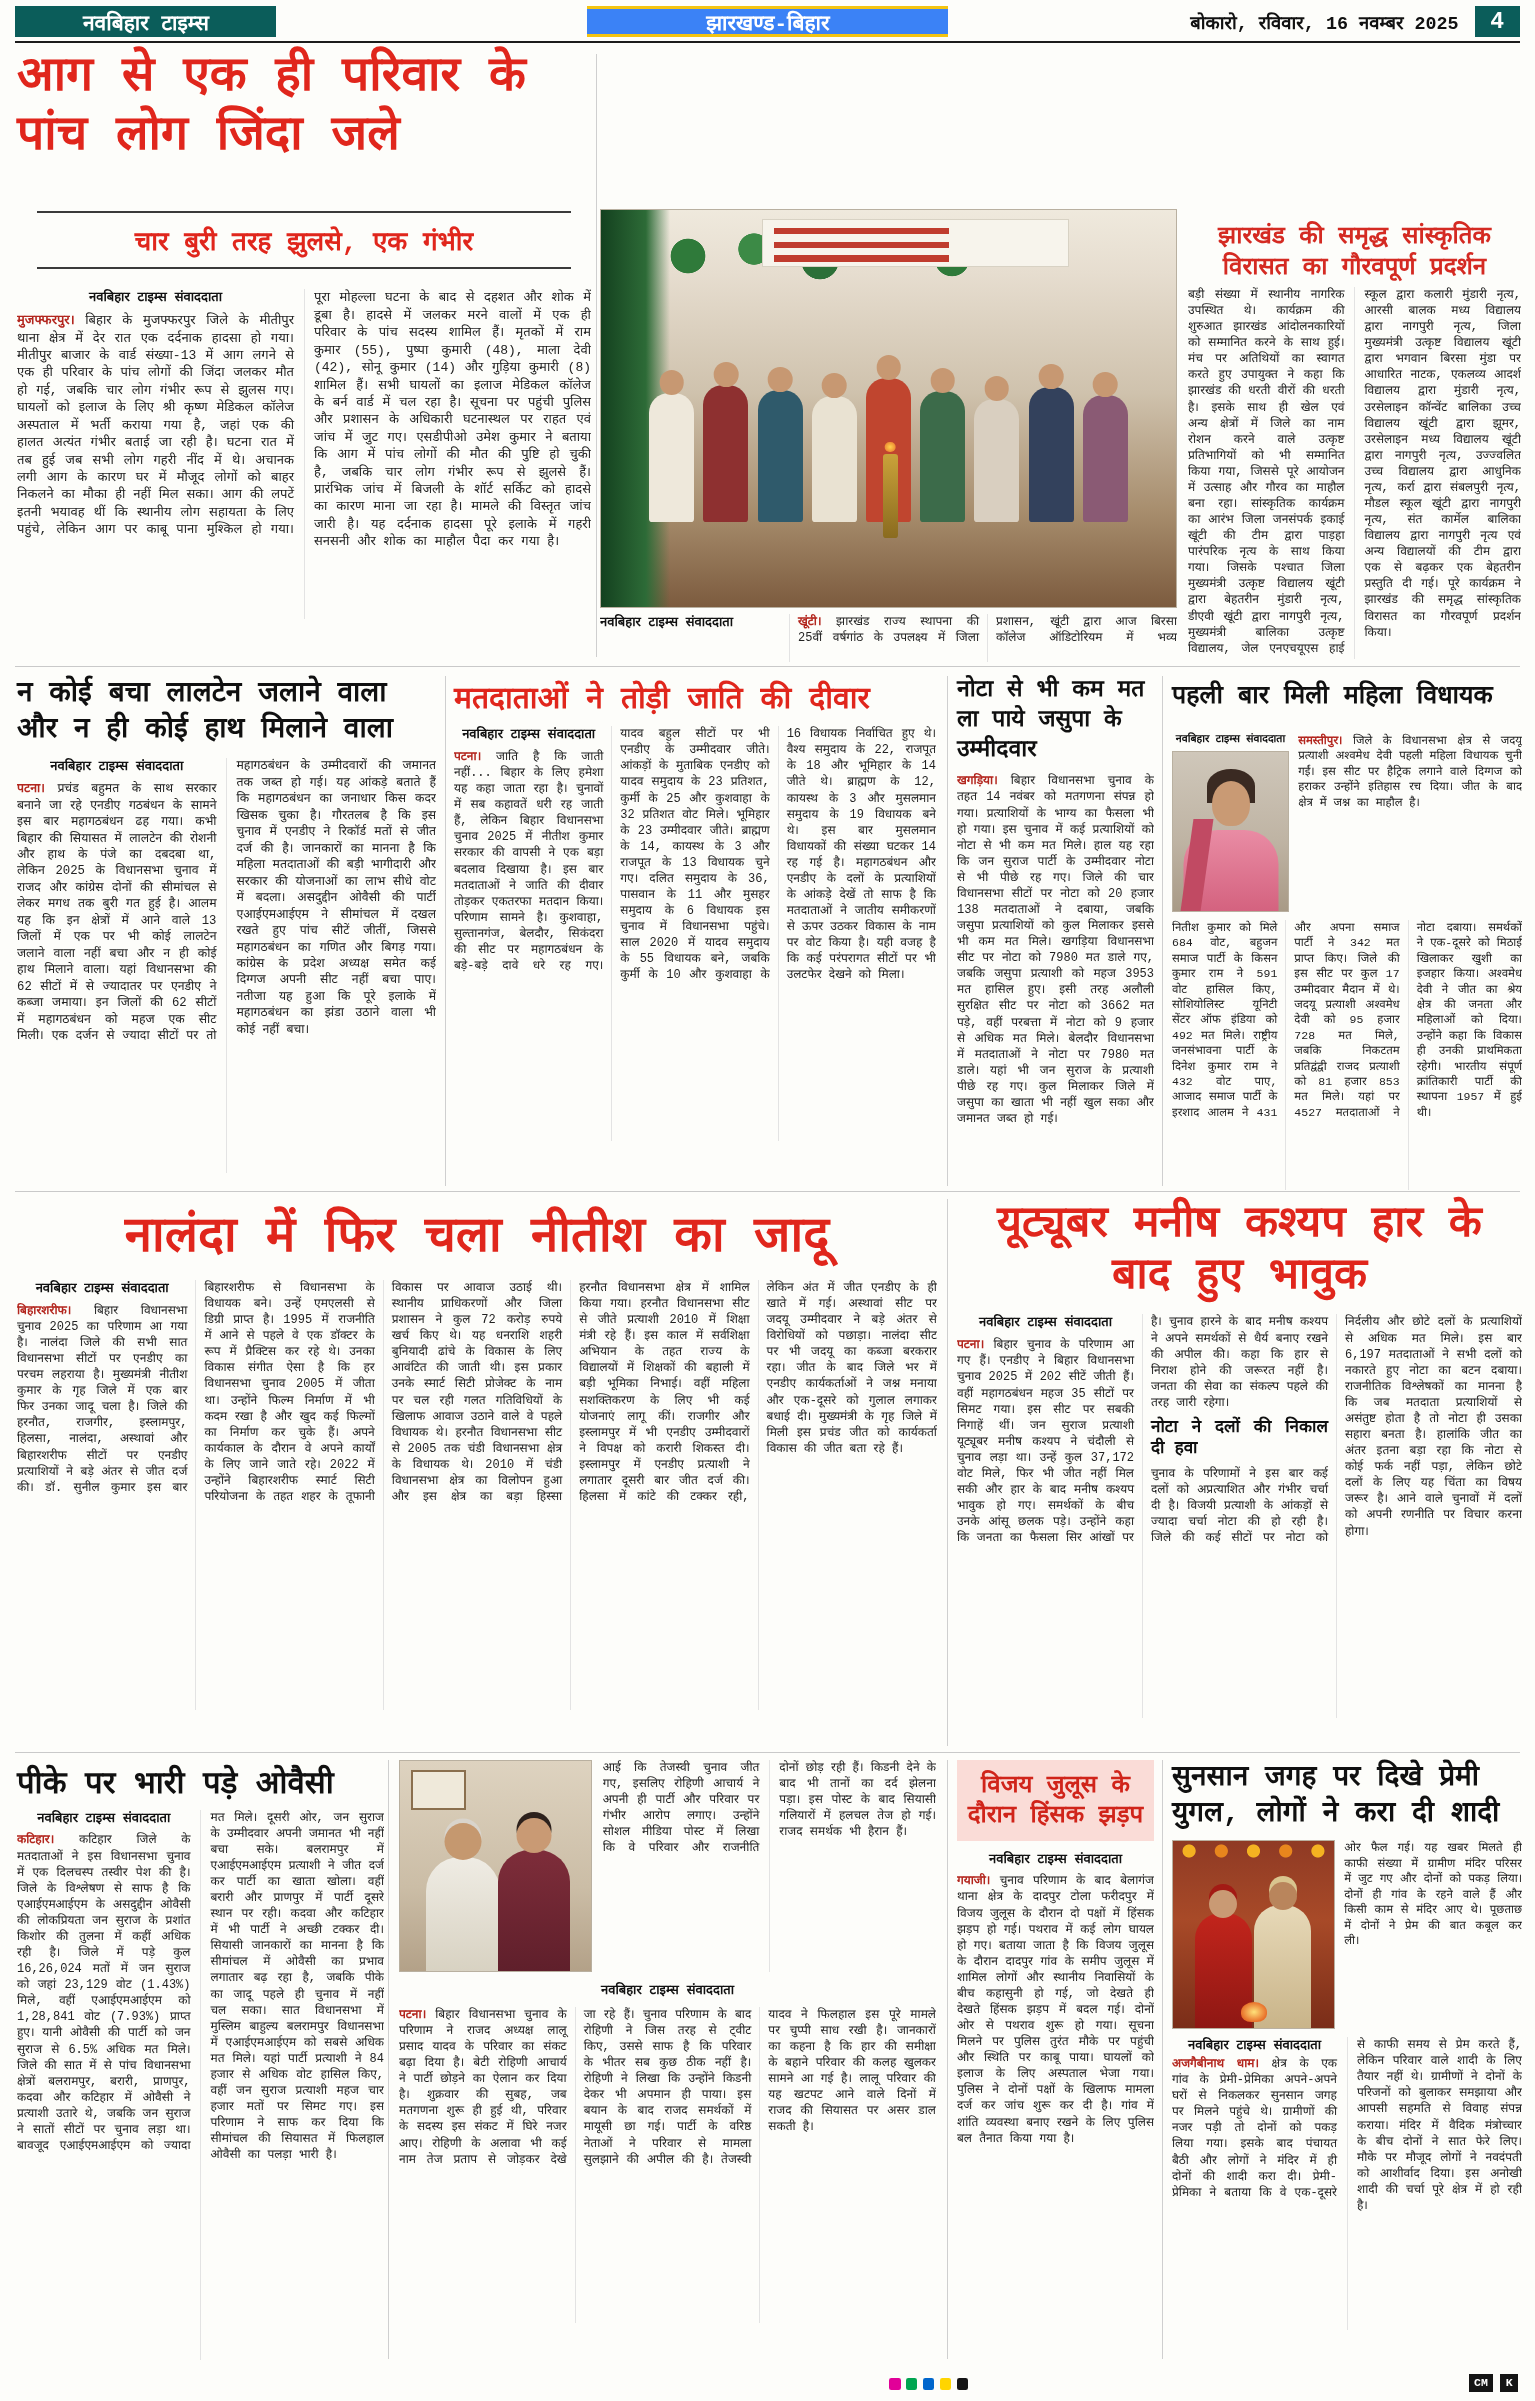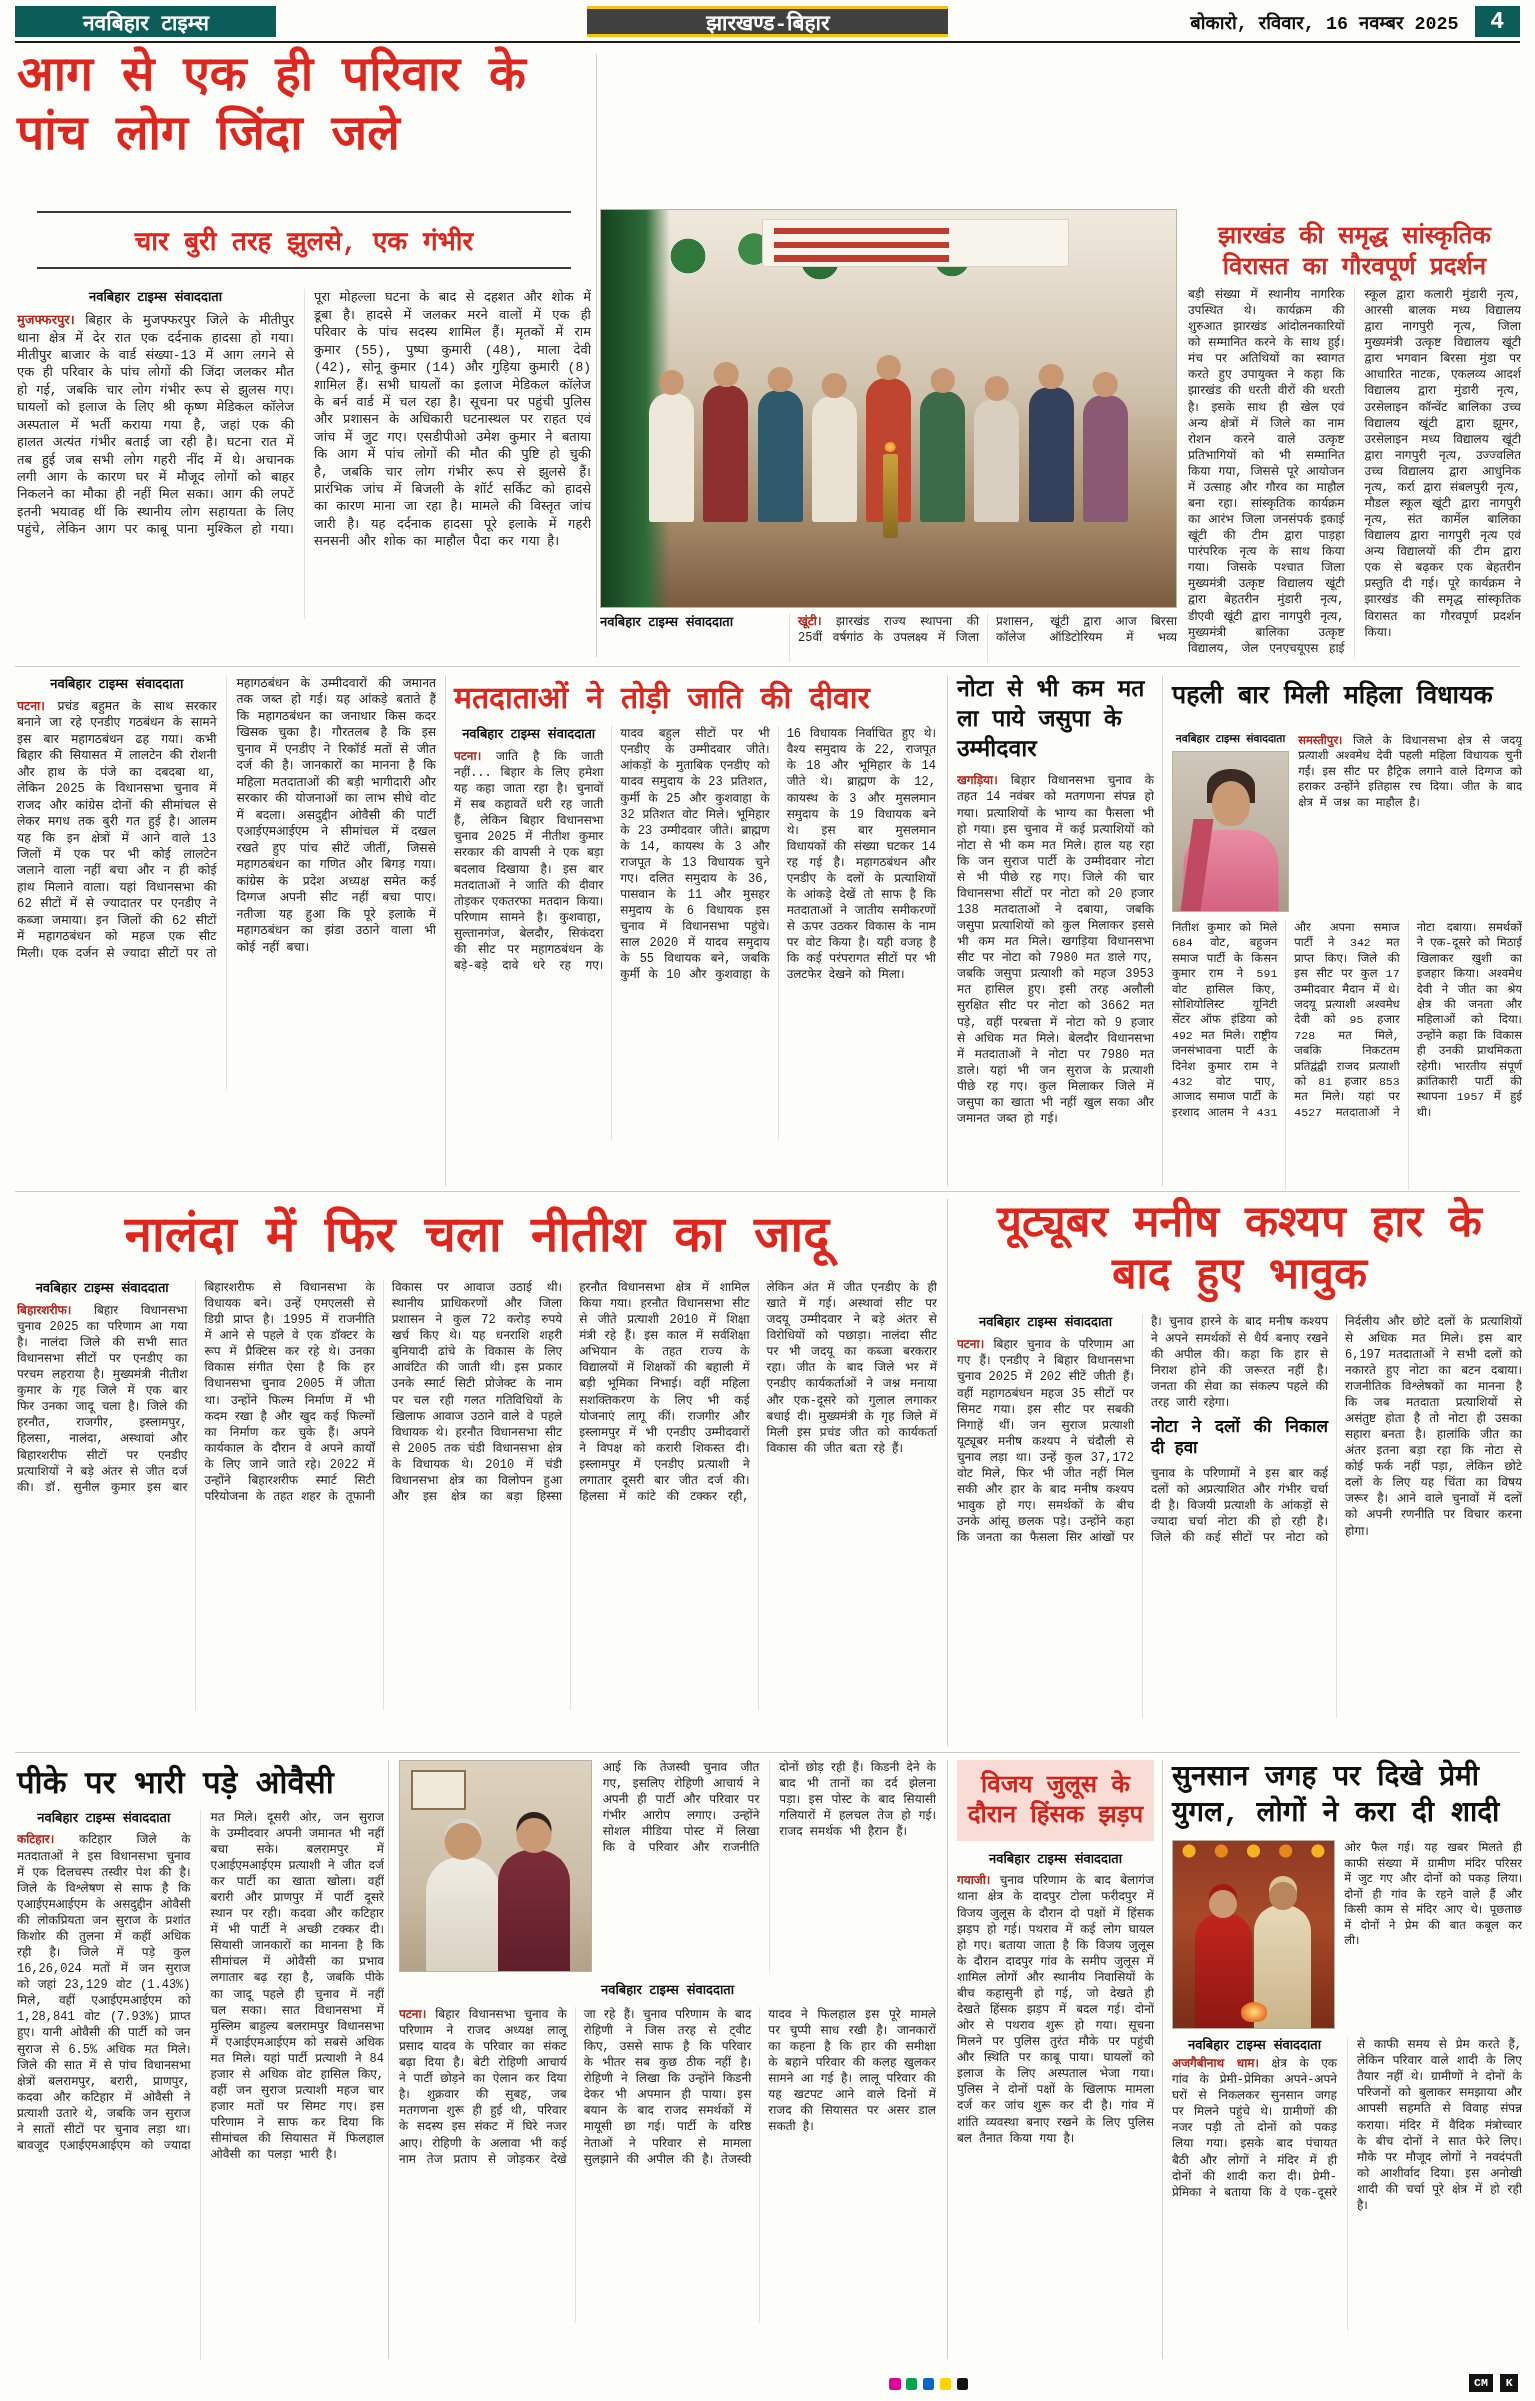--- a/index.html
+++ b/index.html
@@ -5,21 +5,21 @@
 <style>
   *{box-sizing:border-box;margin:0;padding:0}
   html,body{background:#8f8f8f}
   #page{position:relative;width:1535px;height:2401px;margin:0 auto;background:#fdfdfa;
         font-family:Liberation Mono, monospace;color:#1a1a1a;overflow:hidden}
 
   
   .header{position:absolute;left:15.4px;top:6.1px;right:15.4px;height:31px}
   .masthead{position:absolute;left:0;top:0;width:261px;height:31px;background:#0b5d5a;color:#fff;
             font-weight:bold;font-size:21px;display:flex;align-items:center;justify-content:center}
-  .edition{position:absolute;left:572px;top:0;width:361px;height:31px;background:#404040;color:#fff;
+  .edition{position:absolute;left:572px;top:0;width:361px;height:31px;background:#3b82f6;color:#fff;
            font-weight:bold;font-size:21px;display:flex;align-items:center;justify-content:center;
            border-top:3.8px solid #f4c410;border-bottom:3.8px solid #f4c410}
   .dateline{position:absolute;right:61px;top:0;height:31px;display:flex;align-items:center;
             font-weight:bold;font-size:18.4px;color:#111}
   .pagenum{position:absolute;right:0;top:0;width:45px;height:31px;background:#0b5d5a;color:#fff;
            font-weight:bold;font-size:23px;display:flex;align-items:center;justify-content:center}
   .header-rule{position:absolute;left:15.4px;right:15.4px;top:41px;height:2.3px;background:#1c1c1c}
 
   
   .headline{font-weight:bold}
@@ -221,20 +221,21 @@
   <div id="college-body" class="body cols-2">
     <span>बड़ी संख्या में स्थानीय नागरिक उपस्थित थे। कार्यक्रम की शुरुआत झारखंड आंदोलनकारियों को सम्मानित करने के साथ हुई। मंच पर अतिथियों का स्वागत करते हुए उपायुक्त ने कहा कि झारखंड की धरती वीरों की धरती है। इसके साथ ही खेल एवं अन्य क्षेत्रों में जिले का नाम रोशन करने वाले उत्कृष्ट प्रतिभागियों को भी सम्मानित किया गया, जिससे पूरे आयोजन में उत्साह और गौरव का माहौल बना रहा। सांस्कृतिक कार्यक्रम का आरंभ जिला जनसंपर्क इकाई खूंटी की टीम द्वारा पाड़हा पारंपरिक नृत्य के साथ किया गया। जिसके पश्चात जिला मुख्यमंत्री उत्कृष्ट विद्यालय खूंटी द्वारा बेहतरीन मुंडारी नृत्य, डीएवी खूंटी द्वारा नागपुरी नृत्य, मुख्यमंत्री बालिका उत्कृष्ट विद्यालय, जेल एनएचयूएस हाई स्कूल द्वारा कलारी मुंडारी नृत्य, आरसी बालक मध्य विद्यालय द्वारा नागपुरी नृत्य, जिला मुख्यमंत्री उत्कृष्ट विद्यालय खूंटी द्वारा भगवान बिरसा मुंडा पर आधारित नाटक, एकलव्य आदर्श विद्यालय द्वारा मुंडारी नृत्य, उरसेलाइन कॉन्वेंट बालिका उच्च विद्यालय खूंटी द्वारा झूमर, उरसेलाइन मध्य विद्यालय खूंटी द्वारा नागपुरी नृत्य, उज्ज्वलित उच्च विद्यालय द्वारा आधुनिक नृत्य, कर्रा द्वारा संबलपुरी नृत्य, मौडल स्कूल खूंटी द्वारा नागपुरी नृत्य, संत कार्मेल बालिका विद्यालय द्वारा नागपुरी नृत्य एवं अन्य विद्यालयों की टीम द्वारा एक से बढ़कर एक बेहतरीन प्रस्तुति दी गई। पूरे कार्यक्रम ने झारखंड की समृद्ध सांस्कृतिक विरासत का गौरवपूर्ण प्रदर्शन किया।</span>
   </div>
   <div id="college-caption" class="body cols-3">
     <div class="byline">नवबिहार टाइम्स संवाददाता</div>
     <span class="loc">खूंटी।</span>
     <span>झारखंड राज्य स्थापना की 25वीं वर्षगांठ के उपलक्ष्य में जिला प्रशासन, खूंटी द्वारा आज बिरसा कॉलेज ऑडिटोरियम में भव्य सांस्कृतिक कार्यक्रम का आयोजन किया गया। दीप प्रज्वलित कर अतिथियों ने कार्यक्रम का शुभारंभ किया। उपायुक्त खूंटी, उप विकास आयुक्त, जिला योजना पदाधिकारी समेत कई वरीय अधिकारी, स्कूली बच्चे, अभिभावक, कलाकार एवं जन प्रतिनिधि उपस्थित थे।</span>
   </div>
 
   <div id="story-lantern">
+    <div class="headline h-black">न कोई बचा लालटेन जलाने वाला और न ही कोई हाथ मिलाने वाला</div>
     <div class="body cols-2">
       <div class="byline">नवबिहार टाइम्स संवाददाता</div>
       <span class="loc">पटना।</span>
       <span>प्रचंड बहुमत के साथ सरकार बनाने जा रहे एनडीए गठबंधन के सामने इस बार महागठबंधन ढह गया। कभी बिहार की सियासत में लालटेन की रोशनी और हाथ के पंजे का दबदबा था, लेकिन 2025 के विधानसभा चुनाव में राजद और कांग्रेस दोनों की सीमांचल से लेकर मगध तक बुरी गत हुई है। आलम यह कि इन क्षेत्रों में आने वाले 13 जिलों में एक पर भी कोई लालटेन जलाने वाला नहीं बचा और न ही कोई हाथ मिलाने वाला। यहां विधानसभा की 62 सीटों में से ज्यादातर पर एनडीए ने कब्जा जमाया। इन जिलों की 62 सीटों में महागठबंधन को महज एक सीट मिली। एक दर्जन से ज्यादा सीटों पर तो महागठबंधन के उम्मीदवारों की जमानत तक जब्त हो गई। यह आंकड़े बताते हैं कि महागठबंधन का जनाधार किस कदर खिसक चुका है। गौरतलब है कि इस चुनाव में एनडीए ने रिकॉर्ड मतों से जीत दर्ज की है। जानकारों का मानना है कि महिला मतदाताओं की बड़ी भागीदारी और सरकार की योजनाओं का लाभ सीधे वोट में बदला। असदुद्दीन ओवैसी की पार्टी एआईएमआईएम ने सीमांचल में दखल रखते हुए पांच सीटें जीतीं, जिससे महागठबंधन का गणित और बिगड़ गया। कांग्रेस के प्रदेश अध्यक्ष समेत कई दिग्गज अपनी सीट नहीं बचा पाए। नतीजा यह हुआ कि पूरे इलाके में महागठबंधन का झंडा उठाने वाला भी कोई नहीं बचा।</span>
     </div>
   </div>
 
   <div id="story-caste">
     <div class="headline h-red">मतदाताओं ने तोड़ी जाति की दीवार</div>
     <div class="body cols-3">

